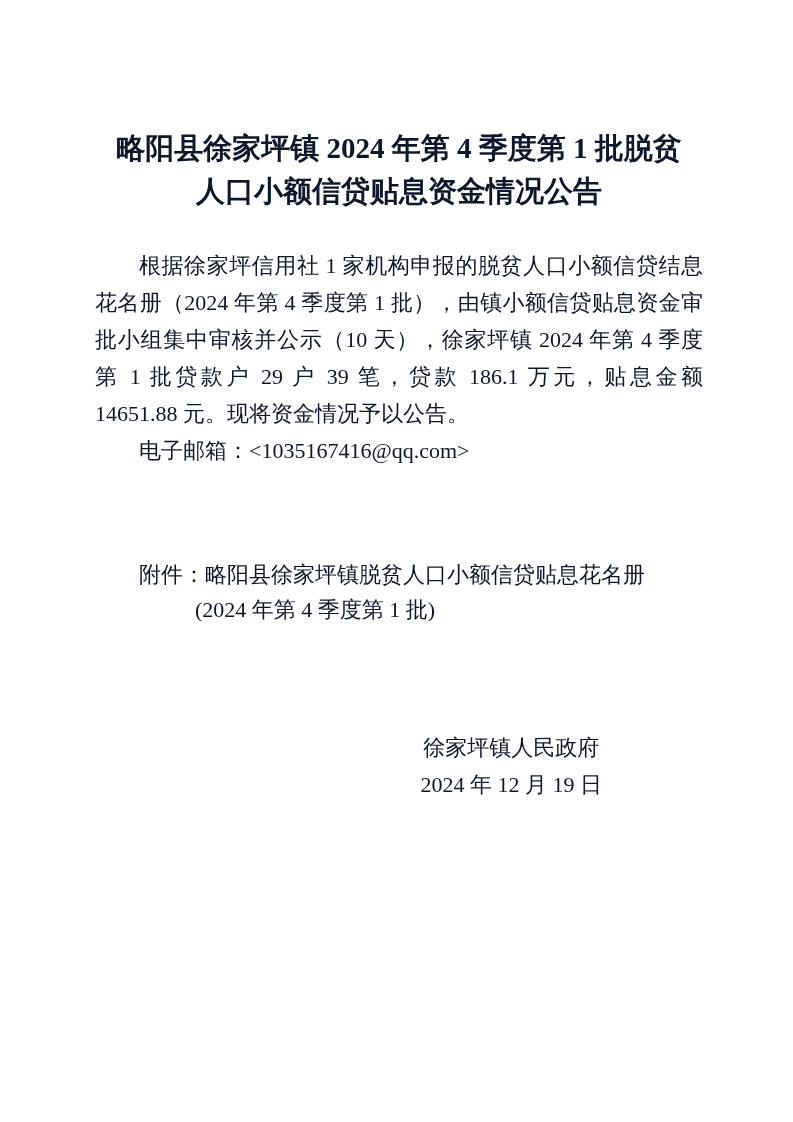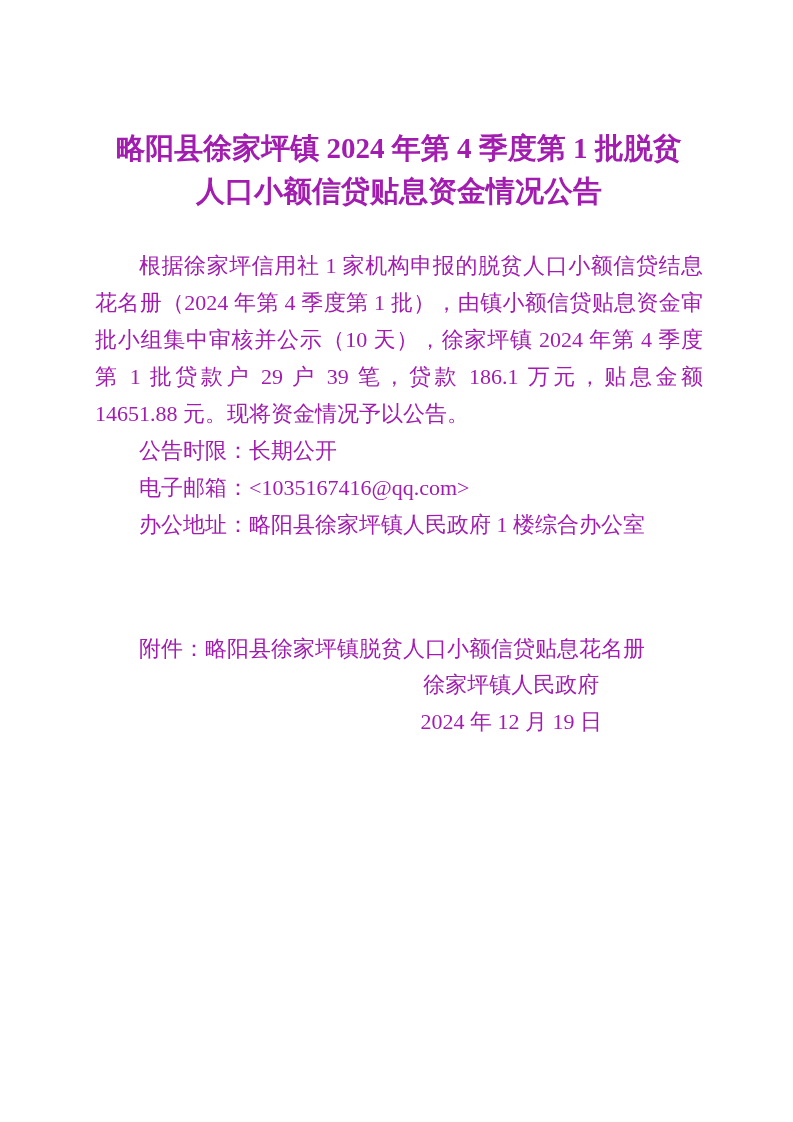--- a/index.html
+++ b/index.html
@@ -5,21 +5,21 @@
   html, body {
     margin: 0;
     padding: 0;
     background: #ffffff;
   }
   .page {
     position: relative;
     width: 793px;
     height: 1122px;
     background: #ffffff;
-    color: #a21caf;
+    color: #0f172a;
     font-family: "Liberation Serif", "DejaVu Serif", serif;
     overflow: hidden;
     box-sizing: border-box;
     text-decoration: underline;
   }
   .content {
     position: absolute;
     left: 95px;
     top: 0;
     width: 608px;
@@ -55,20 +55,21 @@
     font-size: 22px;
     line-height: 35px;
   }
   .attachment .line1 {
     padding-left: 44px;
   }
   .attachment .line2 {
     padding-left: 100px;
   }
   .signature {
+    margin-top: 102px;
     margin-left: auto;
     margin-right: 101px;
     width: fit-content;
     text-align: center;
     font-size: 22px;
     line-height: 37px;
   }
 </style>
 </head>
 <body>
@@ -76,29 +77,28 @@
 <div class="page">
   <div class="content">
 
     <h1 class="title">
       <span class="title-line">略阳县徐家坪镇 2024 年第 4 季度第 1 批脱贫</span>
       <span class="title-line">人口小额信贷贴息资金情况公告</span>
     </h1>
 
     <p class="para">根据徐家坪信用社 1 家机构申报的脱贫人口小额信贷结息花名册（2024 年第 4 季度第 1 批），由镇小额信贷贴息资金审批小组集中审核并公示（10 天），徐家坪镇 2024 年第 4 季度第 1 批贷款户 29 户 39 笔，贷款 186.1 万元，贴息金额 14651.88 元。现将资金情况予以公告。</p>
 
-    <div class="item"><span>公告时限：</span><span>长期公开</span></div>
 
 
     <div class="item"><span>电子邮箱：</span><span>&lt;1035167416@qq.com&gt;</span></div>
 
-    <div class="item"><span>办公地址：</span><span>略阳县徐家坪镇人民政府 1 楼综合办公室</span></div>
 
     <div class="attachment">
       <div class="line1"><span>附件：</span><span>略阳县徐家坪镇脱贫人口小额信贷贴息花名册</span></div>
+      <div class="line2">(2024 年第 4 季度第 1 批)</div>
     </div>
 
     <div class="signature">
       <div>徐家坪镇人民政府</div>
       <div>2024 年 12 月 19 日</div>
     </div>
 
   </div>
 </div>
 

